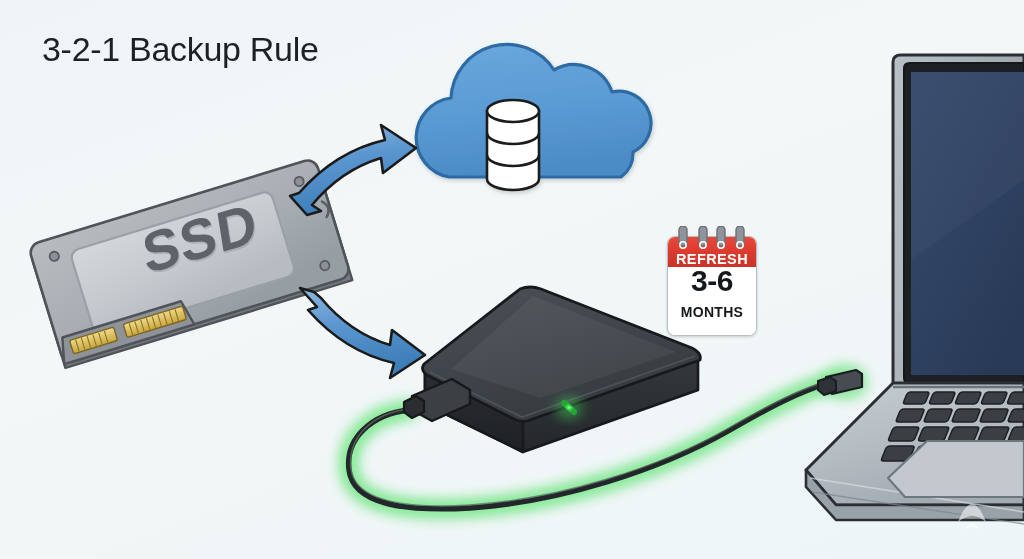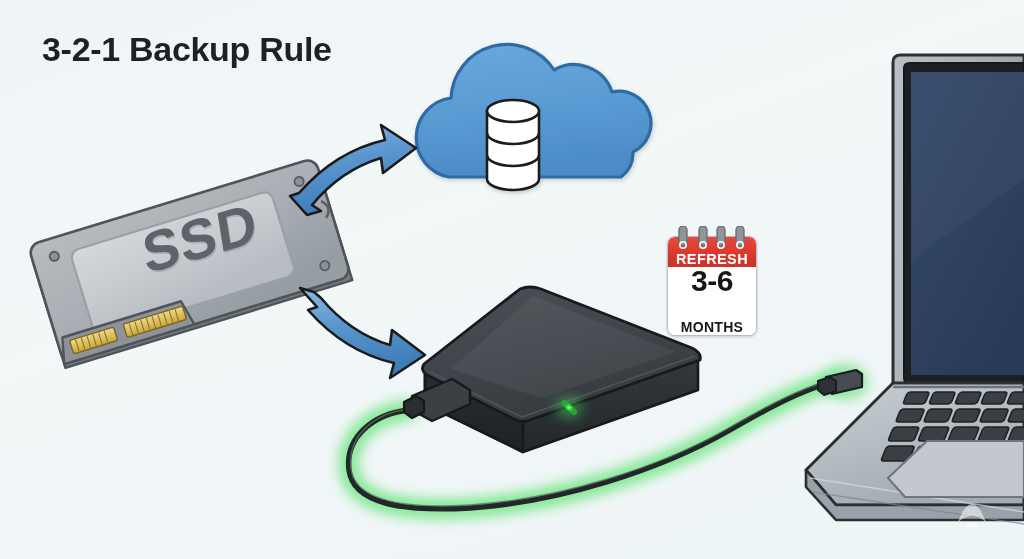--- a/index.html
+++ b/index.html
@@ -22,21 +22,21 @@
     width: 1024px;
     height: 559px;
   }
 
   
   .title {
     position: absolute;
     left: 42px;
     top: 30px;
     font-size: 34px;
-    font-weight: bold;
+    font-weight: normal;
     color: #1d2126;
     letter-spacing: -0.3px;
     white-space: nowrap;
   }
 
   
   .calendar {
     position: absolute;
     left: 667px;
     top: 236px;
@@ -63,36 +63,36 @@
     font-size: 14.5px;
     font-weight: bold;
     letter-spacing: 0.4px;
     line-height: 1;
   }
   .cal-body {
     height: 68px;
     display: flex;
     flex-direction: column;
     align-items: center;
-    justify-content: space-between;
+    justify-content: flex-start;
     background: #ffffff;
   }
   .cal-range {
     font-size: 30px;
     font-weight: bold;
     color: #15181b;
     line-height: 0.96;
     letter-spacing: -0.5px;
   }
   .cal-unit {
     font-size: 14px;
     font-weight: bold;
     color: #15181b;
     letter-spacing: 0.3px;
-    margin-top: 14px;
+    margin-top: 8px;
   }
   .rings {
     position: absolute;
     left: 667px;
     top: 226px;
     width: 88px;
     height: 26px;
     z-index: 41;
     pointer-events: none;
   }

